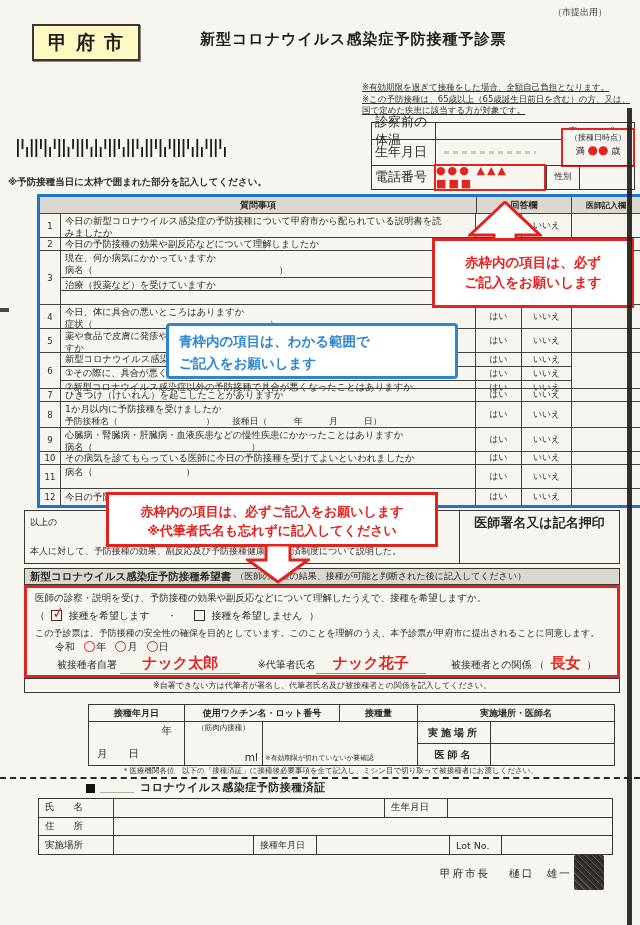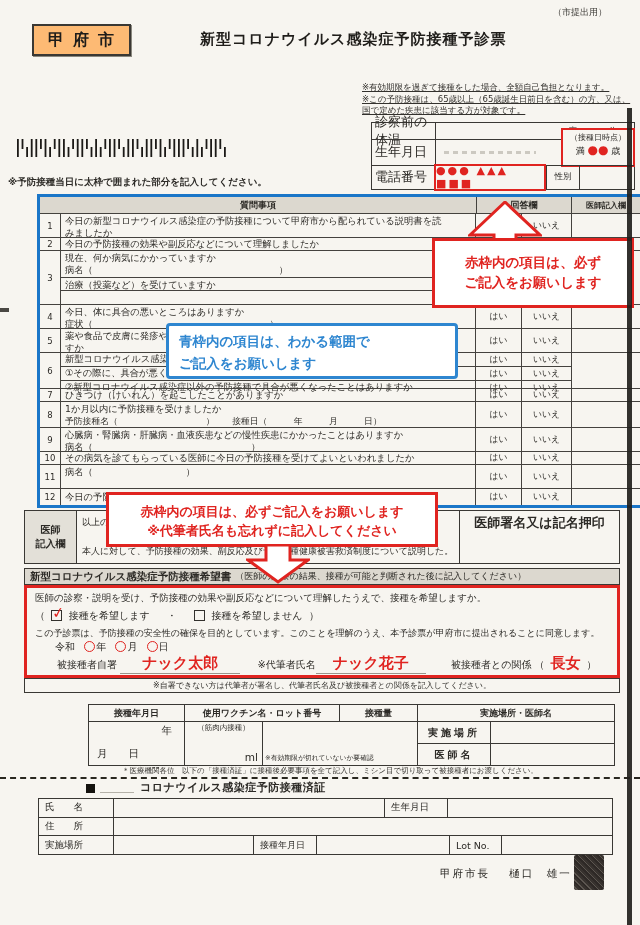--- a/index.html
+++ b/index.html
@@ -2,22 +2,22 @@
 <html><head>
 <meta charset="utf-8">
 <style>
   html,body{margin:0;padding:0;background:#e9e7e2;}
   *{box-sizing:border-box;font-family:"DejaVu Sans","Liberation Sans",sans-serif;}
   .sheet{position:relative;width:640px;height:925px;background:#f7f5f0;overflow:hidden;color:#2c2a26;}
   .abs{position:absolute;}
 
   
   .corner{font-size:9px;color:#3a3834;}
-  .citybox{border:2px solid #3a3834;box-shadow:1px 1px 0 #8a887f;background:#fdba74;
-           font-size:16px;font-weight:bold;letter-spacing:9px;padding:4px 6px 3px 14px;color:#1f1d1a;}
+  .citybox{border:2px solid #3a3834;box-shadow:1px 1px 0 #8a887f;background:#fef9c3;
+           font-size:19px;font-weight:bold;letter-spacing:9px;padding:4px 6px 3px 14px;color:#1f1d1a;}
   .title{font-size:15px;font-weight:bold;letter-spacing:1px;color:#1f1d1a;}
   .notes{width:276px;font-size:8.5px;line-height:11.5px;color:#33312d;}
   .notes div{text-decoration:underline;}
 
   
   .infotable{left:371px;top:122px;width:264px;height:68px;border:1.5px solid #3a3834;display:flex;flex-direction:column;}
   .irow{display:flex;border-top:1px solid #3a3834;position:relative;}
   .irow:first-child{border-top:none;}
   .ilabel{width:64px;font-size:13px;display:flex;align-items:center;padding-left:3px;letter-spacing:0px;border-right:1px solid #3a3834;}
   .ival{flex:1;position:relative;font-size:9px;display:flex;align-items:center;}
@@ -360,24 +360,20 @@
       <div class="cq" style="padding-top:2px;">
           <div>今日の予防接種について質問がありますか</div>
         </div>
       <div class="cy">はい</div>
       <div class="cno">いいえ</div>
       <div class="doc"></div>
     </div>
   </div>
 
   <div class="abs docbox">
-    <div class="doclabel">
-      <span>医師</span>
-        <span>記入欄</span>
-    </div>
     <div class="docmid">
       <div style="position:absolute;left:5px;top:5px;">以上の</div>
       <div style="position:absolute;left:5px;bottom:5px;white-space:nowrap;">本人に対して、予防接種の効果、副反応及び予防接種健康被害救済制度について説明した。</div>
     </div>
     <div class="docsign">医師署名又は記名押印</div>
   </div>
 
   <div class="abs reqtitle">
     <span class="t">新型コロナウイルス感染症予防接種希望書</span>
     <span class="n">（医師の診察の結果、接種が可能と判断された後に記入してください）</span>

